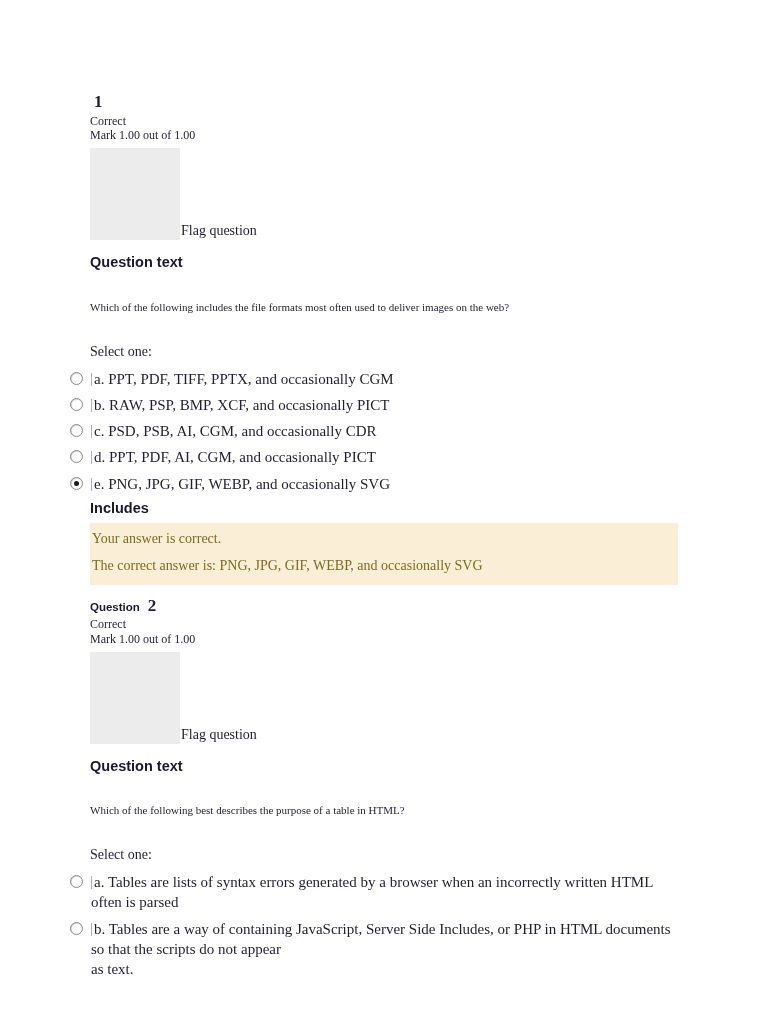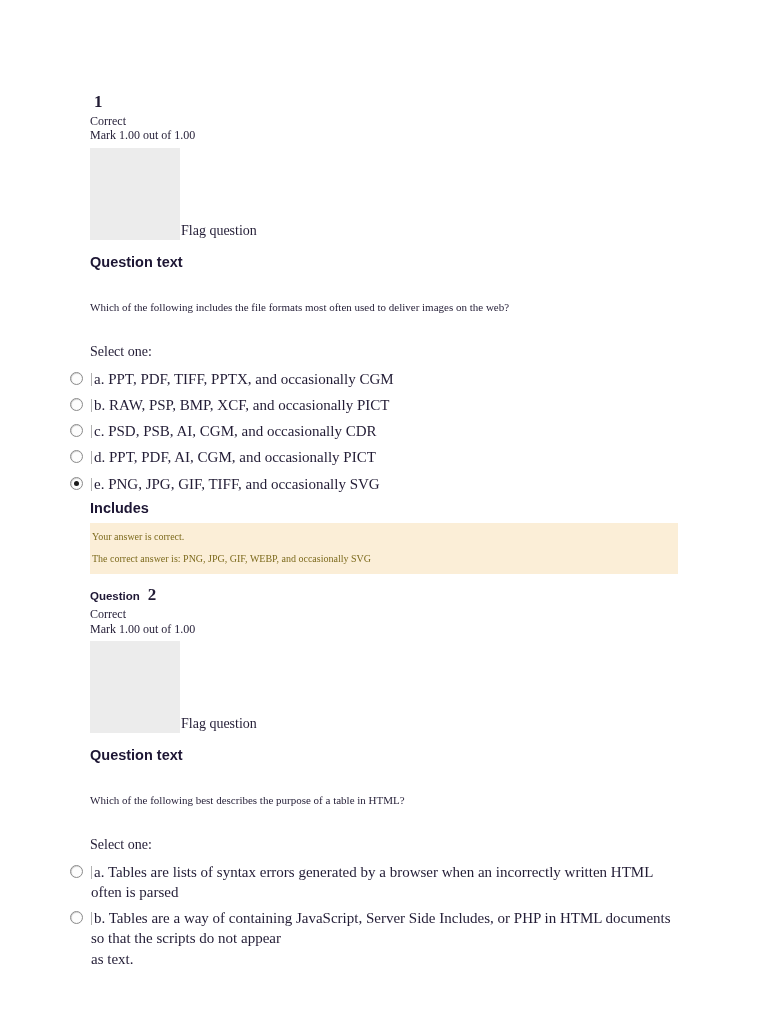--- a/index.html
+++ b/index.html
@@ -42,21 +42,21 @@
   .option-label{font-size:15px;line-height:1.35;white-space:pre-wrap;}
   .option-label::before{
     content:"";display:inline-block;width:1px;height:13px;background:#b0b0b0;
     margin-right:2px;vertical-align:-2px;
   }
   .feedback-heading{font-family:"Liberation Sans", sans-serif;font-weight:bold;font-size:14.5px;color:var(--heading);margin-top:4px;line-height:1.2;}
   .feedback-box{
     background:var(--feedback-bg);margin-top:6px;
     padding:7px 8px 9px 2px;
   }
-  .feedback-line{font-size:10px;line-height:1.3;color:var(--feedback-text);}
+  .feedback-line{font-size:14px;line-height:1.3;color:var(--feedback-text);}
   .feedback-line + .feedback-line{margin-top:9px;}
   .question-block + .question-block{margin-top:12px;}
 </style>
 </head>
 <body>
 
 <div class="page">
 
   <div class="question-block">
     <div class="q-number-row">
@@ -83,21 +83,21 @@
       <div class="option">
         <span class="radio" data-checked="false"></span>
         <span class="option-label">c. PSD, PSB, AI, CGM, and occasionally CDR</span>
       </div>
       <div class="option">
         <span class="radio" data-checked="false"></span>
         <span class="option-label">d. PPT, PDF, AI, CGM, and occasionally PICT</span>
       </div>
       <div class="option">
         <span class="radio" data-checked="true"></span>
-        <span class="option-label">e. PNG, JPG, GIF, TIFF, and occasionally SVG</span>
+        <span class="option-label">e. PNG, JPG, GIF, WEBP, and occasionally SVG</span>
       </div>
     </div>
     <div class="feedback-heading">Includes</div>
     <div class="feedback-box">
       <div class="feedback-line">Your answer is correct.</div>
       <div class="feedback-line">The correct answer is: PNG, JPG, GIF, WEBP, and occasionally SVG</div>
     </div>
   </div>
 
   <div class="question-block">

